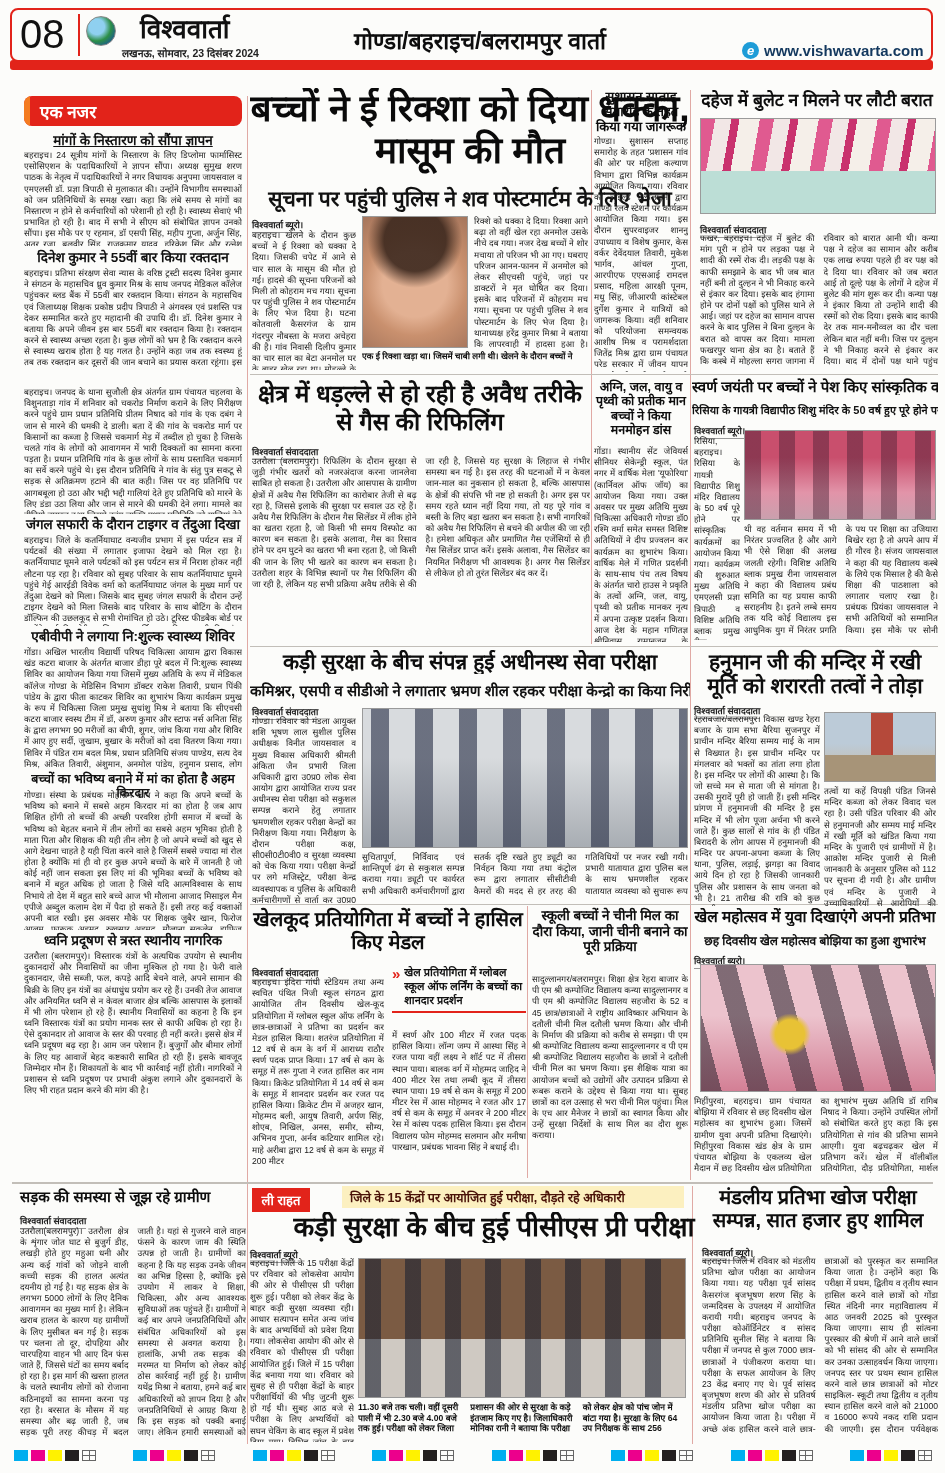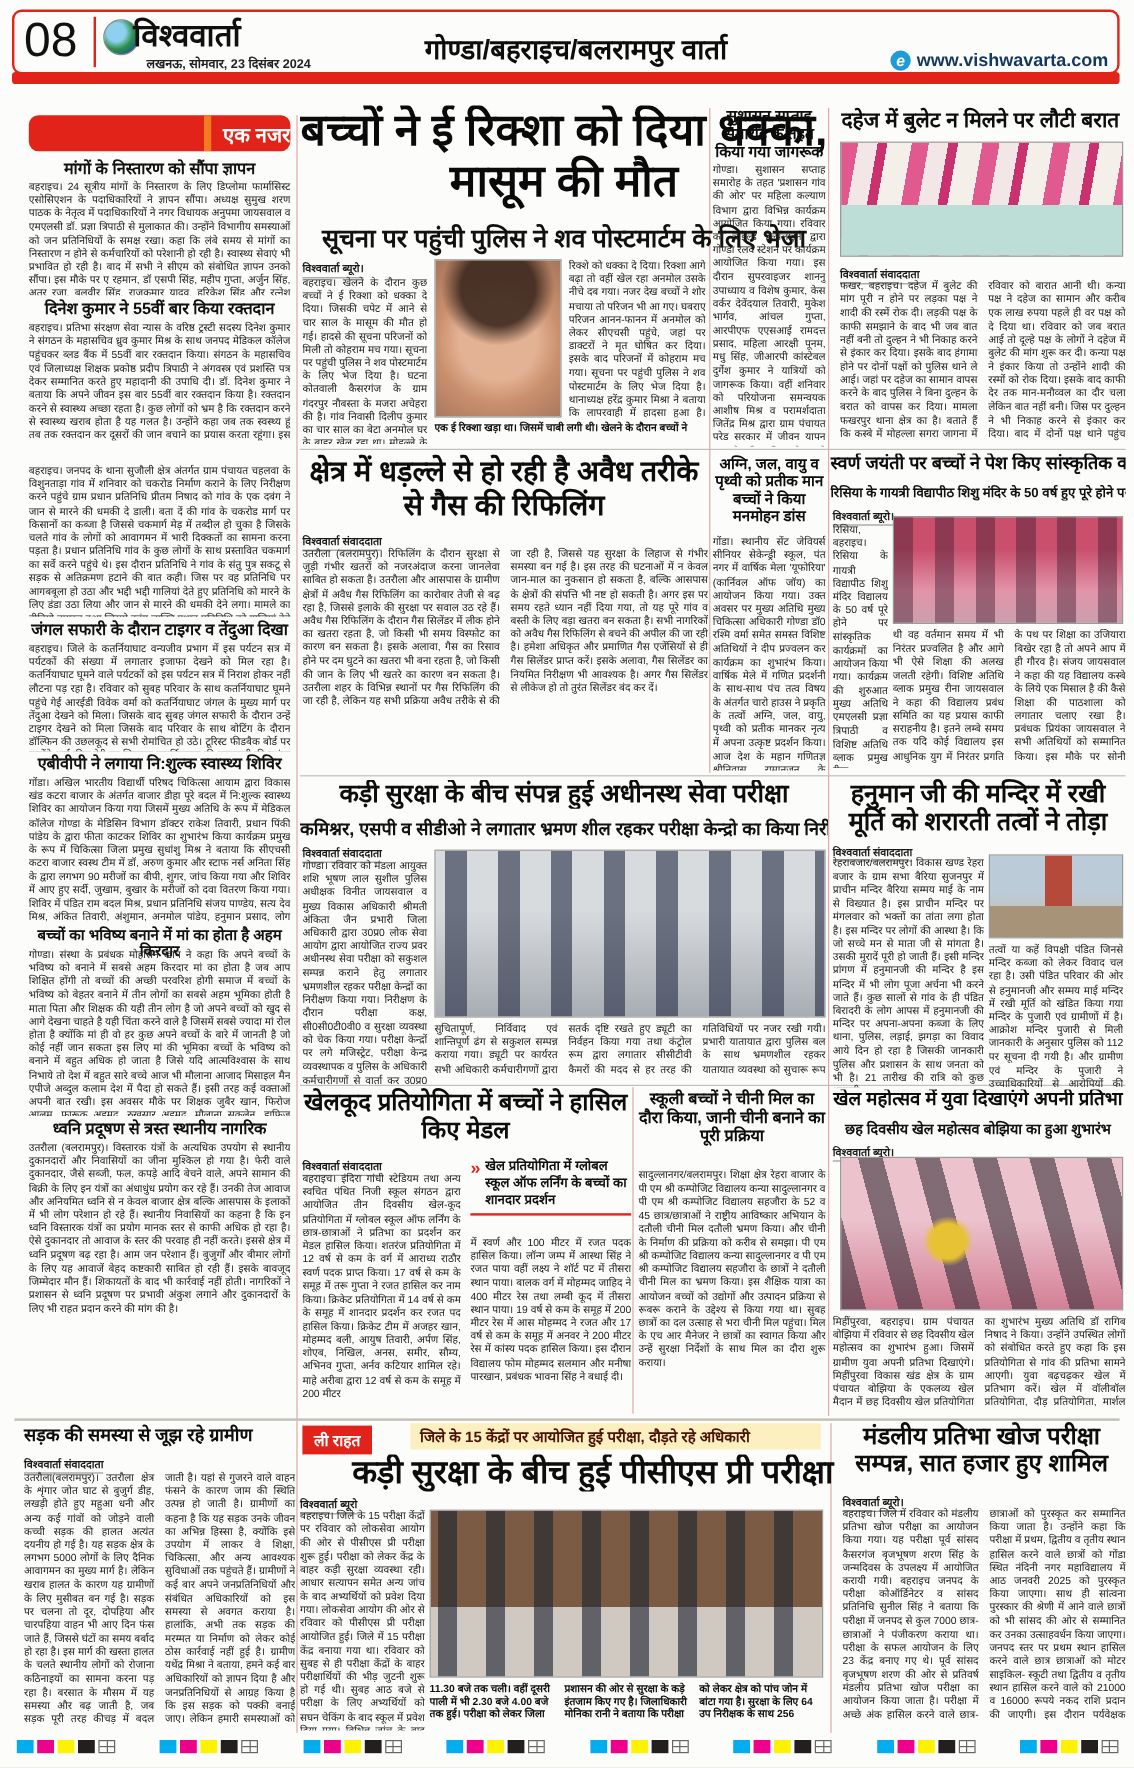--- a/index.html
+++ b/index.html
@@ -15,21 +15,21 @@
   .logo-circle{width:30px;height:30px;border-radius:50%;
      background:radial-gradient(circle at 35% 35%,#8fd0f0 0 30%,#2d8f47 55%,#1b5e8a 80%);
      border:1px solid #888;}
   .brand{font-size:26px;font-weight:800;color:#101010;line-height:1;}
   .dateline{font-size:10.5px;font-weight:bold;color:#222;}
   .edition{font-size:23px;font-weight:800;color:#0d0d0d;text-align:center;}
   .site{display:flex;align-items:center;gap:5px;font-size:15px;font-weight:bold;color:#13385e;}
   .e-icon{width:17px;height:17px;border-radius:50%;background:#1e9cd7;color:#fff;
      font-size:13px;font-weight:bold;font-style:italic;display:flex;align-items:center;justify-content:center;}
   
-  .og-box{background:#e2231a;border-radius:8px;display:flex;align-items:center;overflow:hidden;justify-content:flex-end;}
+  .og-box{background:#e2231a;border-radius:8px;display:flex;align-items:center;overflow:hidden;}
   .og-accent{width:6px;height:100%;background:#f47b20;}
   .og-title{color:#fff;font-size:17px;font-weight:800;padding-left:10px;}
   
   .h-xl{font-size:37px;font-weight:800;text-align:center;line-height:1.13;color:#0a0a0a;}
   .h-lg{font-weight:800;text-align:center;line-height:1.15;color:#0d0d0d;}
   .h-sm{font-size:13.5px;font-weight:800;text-align:center;line-height:1.15;color:#111;}
   .sub{font-weight:bold;text-align:center;color:#111;}
   .byline{font-size:9px;font-weight:bold;border-bottom:1px solid #999;display:inline-block;padding-bottom:1px;}
   .body-text{font-size:8.6px;line-height:1.3;text-align:justify;color:#202020;overflow:hidden;}
   .cols2{column-count:2;column-gap:9px;}
@@ -80,21 +80,21 @@
 </head>
 <body>
 
 <div id="page">
 
   <div class="abs hframe" style="left:10px;top:8px;width:923px;height:54px;"></div>
   <div class="abs hband" style="left:10px;top:60px;width:923px;height:10px;"></div>
   <div class="abs pagenum" style="left:20px;top:14px;">08</div>
   <div class="abs hvline" style="left:78px;top:14px;width:2px;height:42px;"></div>
   <div class="abs logo-circle" style="left:86px;top:16px;"></div>
-  <div class="abs brand" style="left:111px;top:16px;">विश्ववार्ता</div>
+  <div class="abs brand" style="left:140px;top:16px;">विश्ववार्ता</div>
   <div class="abs dateline" style="left:122px;top:46px;">लखनऊ,  सोमवार, 23 दिसंबर 2024</div>
   <div class="abs edition" style="left:315px;top:24px;width:330px;">गोण्डा/बहराइच/बलरामपुर वार्ता</div>
   <div class="abs site" style="left:742px;top:42px;">
     <span class="e-icon">e</span>
     <span>www.vishwavarta.com</span>
   </div>
 
   <div class="abs vline" style="left:247px;top:96px;height:1348px;"></div>
   <div class="abs vline" style="left:591px;top:90px;height:554px;"></div>
   <div class="abs vline" style="left:690px;top:90px;height:1090px;"></div>
@@ -103,21 +103,21 @@
   <div class="abs hline" style="left:250px;top:374px;width:688px;"></div>
   <div class="abs hline" style="left:250px;top:646px;width:688px;"></div>
   <div class="abs hline" style="left:250px;top:904px;width:688px;"></div>
   <div class="abs hline" style="left:12px;top:1182px;width:921px;height:2px;"></div>
 
   <div class="abs og-box" style="left:24px;top:96px;width:218px;height:30px;">
     <div class="og-accent"></div>
     <div class="og-title">एक नजर</div>
   </div>
 
-  <div class="abs h-sm" style="left:24px;top:133px;width:218px;">मांगों के निस्तारण को सौंपा ज्ञापन</div>
+  <div class="abs h-sm" style="left:24px;top:133px;width:218px;text-decoration:underline;">मांगों के निस्तारण को सौंपा ज्ञापन</div>
   <div class="abs body-text" style="left:24px;top:150px;width:218px;height:96px;">बहराइच। 24 सूत्रीय मांगों के निस्तारण के लिए डिप्लोमा फार्मासिस्ट एसोसिएशन के पदाधिकारियों ने ज्ञापन सौंपा। अध्यक्ष सुमुख शरण पाठक के नेतृत्व में पदाधिकारियों ने नगर विधायक अनुपमा जायसवाल व एमएलसी डॉ. प्रज्ञा त्रिपाठी से मुलाकात की। उन्होंने विभागीय समस्याओं को जन प्रतिनिधियों के समक्ष रखा। कहा कि लंबे समय से मांगों का निस्तारण न होने से कर्मचारियों को परेशानी हो रही है। स्वास्थ्य सेवाएं भी प्रभावित हो रही है। बाद में सभी ने सीएम को संबोधित ज्ञापन उनको सौंपा। इस मौके पर ए रहमान, डॉ एसपी सिंह, महीप गुप्ता, अर्जुन सिंह, अतर रजा, बलवीर सिंह, राजकुमार यादव, हरिकेश सिंह और रत्नेश तिवारी, आदि मौजूद रहे।</div>
 
   <div class="abs h-sm" style="left:24px;top:250px;width:218px;">दिनेश कुमार ने 55वीं बार किया रक्तदान</div>
   <div class="abs body-text" style="left:24px;top:268px;width:218px;height:99px;">बहराइच। प्रतिभा संरक्षण सेवा न्यास के वरिष्ठ ट्रस्टी सदस्य दिनेश कुमार ने संगठन के महासचिव ध्रुव कुमार मिश्र के साथ जनपद मेडिकल कॉलेज पहुंचकर ब्लड बैंक में 55वीं बार रक्तदान किया। संगठन के महासचिव एवं जिलाध्यक्ष शिक्षक प्रकोष्ठ प्रदीप त्रिपाठी ने अंगवस्त्र एवं प्रशस्ति पत्र देकर सम्मानित करते हुए महादानी की उपाधि दी। डॉ. दिनेश कुमार ने बताया कि अपने जीवन इस बार 55वीं बार रक्तदान किया है। रक्तदान करने से स्वास्थ्य अच्छा रहता है। कुछ लोगों को भ्रम है कि रक्तदान करने से स्वास्थ्य खराब होता है यह गलत है। उन्होंने कहा जब तक स्वस्थ्य हूं तब तक रक्तदान कर दूसरों की जान बचाने का प्रयास करता रहूंगा। इस अवसर पर प्रतिभा, प्रदीप त्रिपाठी, आशीष तिवारी व ज्ञानेन्द्र वर्मा जी उपस्थित थे।</div>
 
   <div class="abs body-text" style="left:24px;top:387px;width:218px;height:127px;">बहराइच। जनपद के थाना सुजौली क्षेत्र अंतर्गत ग्राम पंचायत चहलवा के विशुनताड़ा गांव में शनिवार को चकरोड निर्माण कराने के लिए निरीक्षण करने पहुंचे ग्राम प्रधान प्रतिनिधि प्रीतम निषाद को गांव के एक दबंग ने जान से मारने की धमकी दे डाली। बता दें की गांव के चकरोड मार्ग पर किसानों का कब्जा है जिससे चकमार्ग मेड़ में तब्दील हो चुका है जिसके चलते गांव के लोगों को आवागमन में भारी दिक्कतों का सामना करना पड़ता है। प्रधान प्रतिनिधि गांव के कुछ लोगों के साथ प्रस्तावित चकमार्ग का सर्वे करने पहुंचे थे। इस दौरान प्रतिनिधि ने गांव के संतु पुत्र सकटू से सड़क से अतिक्रमण हटाने की बात कही। जिस पर वह प्रतिनिधि पर आगबबूला हो उठा और भद्दी भद्दी गालियां देते हुए प्रतिनिधि को मारने के लिए डंडा उठा लिया और जान से मारने की धमकी देने लगा। मामले का वीडियो वायरल हुआ जिसमे दबंग व्यक्ति प्रधान प्रतिनिधि को गालियां देते और डंडा हाथ में लेकर उनसे अभद्रता करते नजर आ रहा है। रविवार को प्रधान प्रतिनिधि की तहरीर पर थानाध्यक्ष हरीश सिंह ने दबंग के खिलाफ मुकदमा दर्ज कर लिया है।</div>
 
   <div class="abs h-sm" style="left:24px;top:517px;width:218px;">जंगल सफारी के दौरान टाइगर व तेंदुआ दिखा</div>
   <div class="abs body-text" style="left:24px;top:535px;width:218px;height:91px;">बहराइच। जिले के कतर्नियाघाट वन्यजीव प्रभाग में इस पर्यटन सत्र में पर्यटकों की संख्या में लगातार इजाफा देखने को मिल रहा है। कतर्नियाघाट घूमने वाले पर्यटकों को इस पर्यटन सत्र में निराश होकर नहीं लौटना पड़ रहा है। रविवार को सुबह परिवार के साथ कतर्नियाघाट घूमने पहुंचे गेई आरईडी विवेक वर्मा को कतर्नियाघाट जंगल के मुख्य मार्ग पर तेंदुआ देखने को मिला। जिसके बाद सुबह जंगल सफारी के दौरान उन्हें टाइगर देखने को मिला जिसके बाद परिवार के साथ बोटिंग के दौरान डॉल्फिन की उछलकूद से सभी रोमांचित हो उठे। टूरिस्ट फीडबैक बोर्ड पर उन्होंने आई फील वेरी गुड लिखकर कतर्नियाघाट की खूबसूरती की प्रशंसा की।</div>
 

